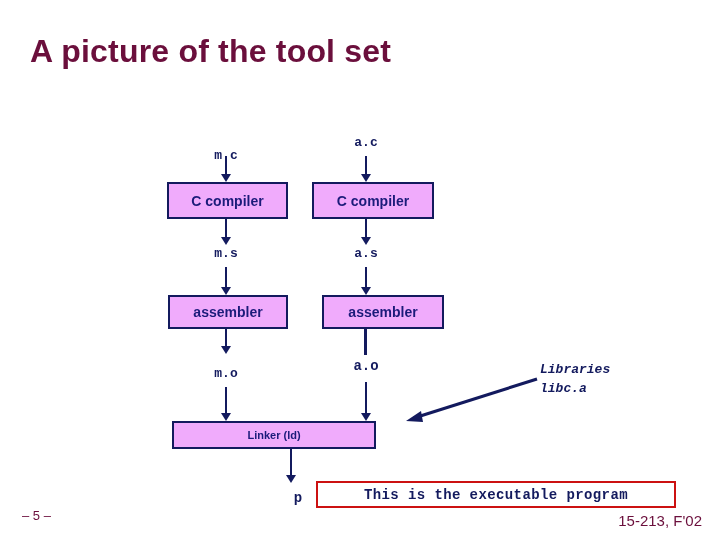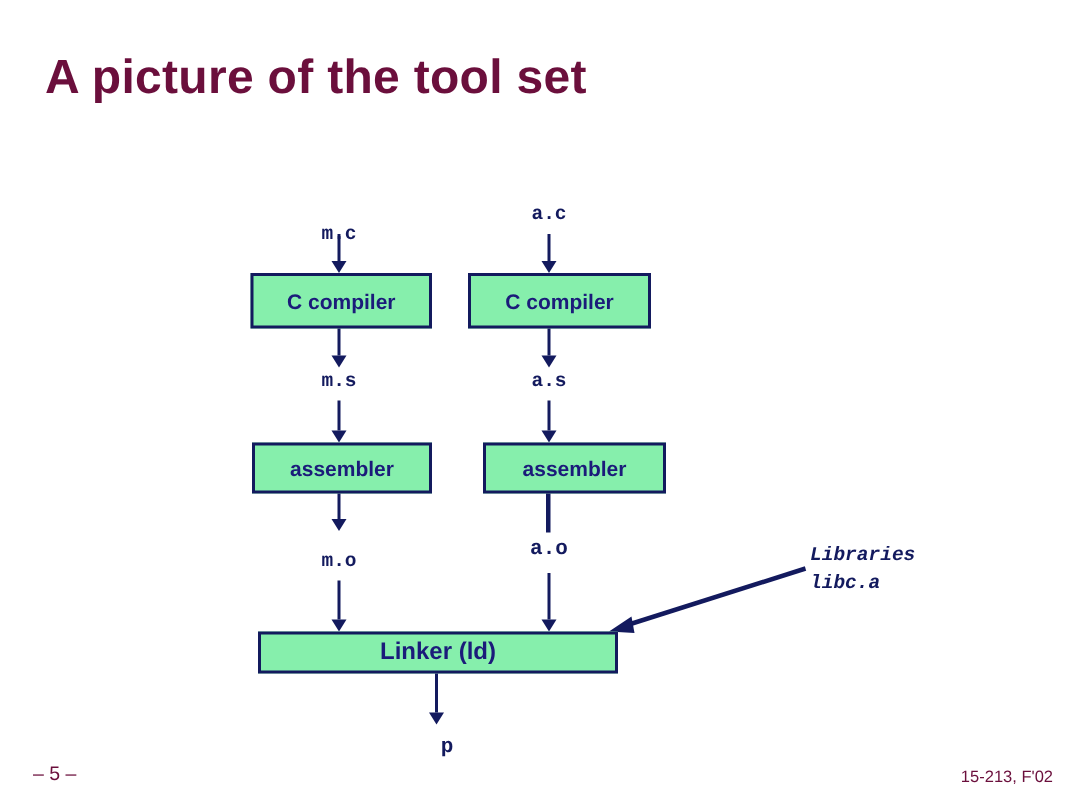--- a/index.html
+++ b/index.html
@@ -27,21 +27,21 @@
     font-family: "Liberation Sans", sans-serif;
     font-size: 32px;
     font-weight: bold;
     color: #6b0f3c;
     letter-spacing: 0.2px;
     white-space: nowrap;
   }
   
   .pbox {
     position: absolute;
-    background: #86efac;
+    background: #f0abfc;
     border: 2px solid #131a5e;
     box-sizing: border-box;
     display: flex;
     align-items: center;
     justify-content: center;
     color: #1b1b7a;
     font-family: "Liberation Sans", sans-serif;
     font-size: 14px;
     font-weight: bold;
     white-space: nowrap;
@@ -125,21 +125,21 @@
     font-family: "Liberation Sans", sans-serif;
     font-size: 13px;
     color: #6b0f3c;
     white-space: nowrap;
   }
   .footer-right {
     position: absolute;
     right: 18px;
     top: 512px;
     font-family: "Liberation Sans", sans-serif;
-    font-size: 11px;
+    font-size: 15px;
     color: #6b0f3c;
     white-space: nowrap;
   }
 </style>
 </head>
 <body>
 
 <div id="slide">
 
   <div class="title">A picture of the tool set</div>
@@ -222,28 +222,31 @@
   <div class="lib-text" style="left:540px; top:360px;font-style:italic;">
     <div>Libraries</div>
     <div>libc.a</div>
   </div>
 
   <svg class="diag-arrow" style="left:395px; top:370px; width:150px; height:60px;" width="150" height="60" viewBox="0 0 150 60">
     <line x1="142" y1="9" x2="19" y2="48" stroke="#131a5e" stroke-width="3"></line>
     <polygon points="11,51 26,41 28,52" fill="#131a5e"></polygon>
   </svg>
 
-  <div class="pbox" style="left:172px; top:421px; width:240px; height:28px; font-size:16px;">
+  <div class="pbox" style="left:172px; top:421px; width:204px; height:28px; font-size:11px;">
     <span>Linker (ld)</span>
   </div>
 
   <div class="varrow" style="left:291px; top:449px; height:34px;">
     <div class="shaft" style="height:26px;"></div>
     <div class="head"></div>
   </div>
 
   <div class="flabel center" style="left:298px; top:490px; font-size:14px;">p</div>
 
+  <div class="redbox" style="left:316px; top:481px; width:360px; height:27px;">
+    <span>This is the executable program</span>
+  </div>
 
   <div class="page-num">– 5 –</div>
   <div class="footer-right">15-213, F'02</div>
 
 </div>
 
 </body></html>

